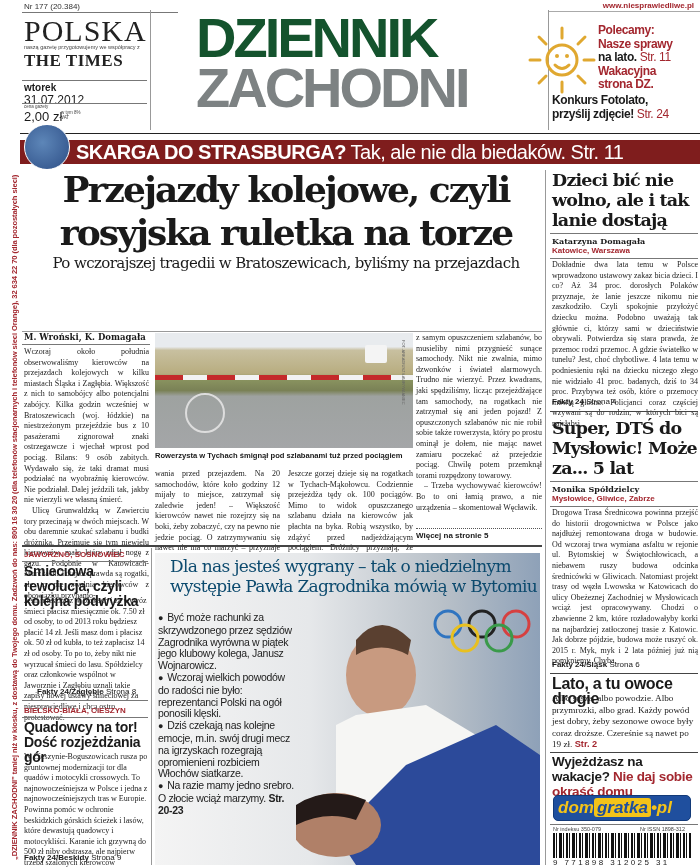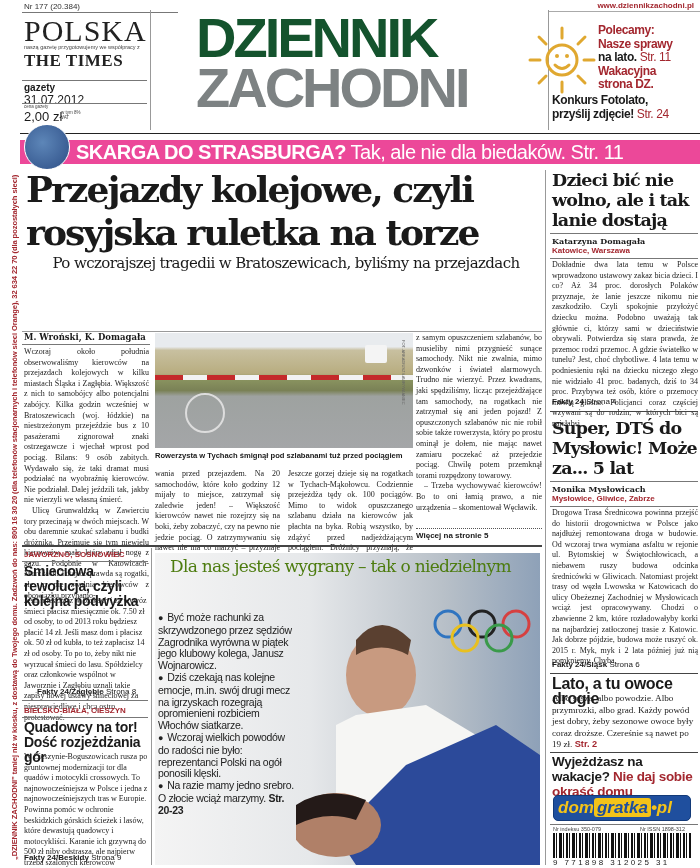--- a/index.html
+++ b/index.html
@@ -23,40 +23,40 @@
 .price{left:24px;top:109px;font-family:"Liberation Sans",sans-serif;font-size:13px}
 .vat{left:61px;top:110px;font-family:"Liberation Sans",sans-serif;font-size:4.5px;line-height:5px;color:#444;width:20px}
 .mast1{left:196px;top:12px;font-family:"Liberation Sans",sans-serif;font-weight:bold;font-size:56px;line-height:52px;color:#14532d;letter-spacing:-3px}
 .mast2{left:196px;top:62px;font-family:"Liberation Sans",sans-serif;font-weight:bold;font-size:56px;line-height:52px;color:#7d8283;letter-spacing:-3px}
 .url{right:6px;top:1px;font-family:"Liberation Sans",sans-serif;font-size:8px;font-weight:bold;color:#a3272f}
 .sun{left:528px;top:22px;width:72px;height:72px}
 .promo{left:598px;top:24px;width:100px;font-family:"Liberation Sans",sans-serif;font-size:12px;line-height:13.5px;font-weight:bold;letter-spacing:-0.4px}
 .promo2{left:552px;top:94px;width:146px;font-family:"Liberation Sans",sans-serif;font-size:12px;line-height:13.5px;font-weight:bold;letter-spacing:-0.4px}
 .str{font-weight:normal;color:#a3272f}
 
-.banner{left:20px;top:140px;width:680px;height:24px;background:#ec4899;color:#fff;font-family:"Liberation Sans",sans-serif;font-size:20px;line-height:24px;padding-left:56px;white-space:nowrap;letter-spacing:-0.5px}
+.banner{left:20px;top:140px;width:680px;height:24px;background:#7f1d1d;color:#fff;font-family:"Liberation Sans",sans-serif;font-size:20px;line-height:24px;padding-left:56px;white-space:nowrap;letter-spacing:-0.5px}
 .banner b{font-weight:bold}
 .eu{left:24px;top:124px;width:46px;height:46px;border-radius:50%;background:radial-gradient(circle at 40% 40%,#5d86b8,#2d4e86);border:1px solid #fff}
 
-.lead-title{left:26px;top:168px;width:520px;font-family:"DejaVu Serif",serif;font-weight:bold;font-size:36px;line-height:43px;letter-spacing:-2px;text-align:left}
+.lead-title{left:26px;top:168px;width:520px;font-family:"DejaVu Serif",serif;font-weight:bold;font-size:36px;line-height:43px;letter-spacing:-2px;text-align:center}
 .lead-deck{left:26px;top:254px;width:520px;font-family:"DejaVu Serif",serif;font-size:15px;line-height:19px;letter-spacing:-0.6px;text-align:center}
 .byline{font-family:"DejaVu Serif",serif;font-weight:bold;font-size:8.5px}
 .body{font-family:"Liberation Serif",serif;font-size:8px;line-height:10.6px;text-align:justify;color:#222}
 .body p{text-indent:0}
 .photo1{left:155px;top:333px;width:258px;height:115px;background:linear-gradient(#e8ebee 0,#e8ebee 12%,#c8c0a0 15%,#b8ad80 35%,#8a9460 40%,#7a8156 50%,#9ea2a0 55%,#a4a6a8 100%);overflow:hidden}
 .caption{font-family:"Liberation Sans",sans-serif;font-weight:bold;font-size:7.6px}
 .more{font-family:"Liberation Sans",sans-serif;font-weight:bold;font-size:8px}
 
 .kicker{font-family:"Liberation Sans",sans-serif;font-weight:bold;font-size:8px;color:#a3272f}
 .brief-title{font-family:"Liberation Sans",sans-serif;font-weight:bold;font-size:14px;line-height:15px;letter-spacing:-0.3px}
 .fakty{font-family:"Liberation Sans",sans-serif;font-weight:bold;font-size:8px}
 .fakty span{font-weight:normal}
 
 .feature{left:155px;top:553px;width:385px;height:312px;background:linear-gradient(90deg,#f4f4f4 0%,#e6e8ea 40%,#b8c0c8 75%,#8ea1b8 100%);overflow:hidden}
-.feature-title{left:170px;top:556px;width:372px;font-family:"DejaVu Serif",serif;font-size:17px;line-height:20px;letter-spacing:-0.7px;color:#4d7c0f}
+.feature-title{left:170px;top:556px;width:372px;font-family:"DejaVu Serif",serif;font-size:17px;line-height:20px;letter-spacing:-0.7px;color:#0c4a6e}
 .bullets{left:158px;top:612px;width:136px;font-family:"Liberation Sans",sans-serif;font-size:10.5px;line-height:11.8px;color:#222;letter-spacing:-0.3px}
 .bullets li{list-style:none}
 .bullets li::before{content:"\25CF";margin-right:4px;font-size:9px}
 .judo{left:296px;top:605px;width:244px;height:260px}
 
 .r-title{font-family:"DejaVu Serif",serif;font-weight:bold;font-size:17.5px;line-height:20px;letter-spacing:-0.8px}
 .r-by{font-family:"DejaVu Serif",serif;font-weight:bold;font-size:8px}
 .r-loc{font-family:"Liberation Sans",sans-serif;font-weight:bold;font-size:8px;color:#a3272f}
 .r-sans-title{font-family:"Liberation Sans",sans-serif;font-weight:bold;font-size:16px;line-height:15px;letter-spacing:-0.3px}
 .domgratka{left:553px;top:795px;width:138px;height:26px;border-radius:5px;background:#1f4f9e;border:1px solid #133a78;font-family:"Liberation Sans",sans-serif;font-weight:bold;font-style:italic;font-size:17px;line-height:24px;padding-left:4px;color:#f4c318}
@@ -72,32 +72,32 @@
 <div class="abs side-strip">
   <div class="side-text">„DZIENNIK ZACHODNI” taniej niż w kiosku, z dostawą do Twojego domu. Zadzwoń do nas: 800 16 30 20 (dla telefonów stacjonarnych i telefonów sieci Orange), 32 634 22 70 (dla pozostałych sieci)</div>
 </div>
 
 <div class="abs issue">Nr 177 (20.384)</div>
 <div class="rule" style="left:22px;top:12px;width:156px"></div>
 <div class="abs polska">POLSKA</div>
 <div class="abs times-sub">naszą gazetę przygotowujemy we współpracy z</div>
 <div class="abs times">THE TIMES</div>
 <div class="rule" style="left:22px;top:80px;width:125px"></div>
-<div class="abs day">gazety</div>
+<div class="abs day">wtorek</div>
 <div class="abs date">31.07.2012</div>
 <div class="rule" style="left:22px;top:103px;width:125px"></div>
 <div class="abs price-lbl">cena gazety</div>
 <div class="abs price">2,00 zł</div>
 <div class="abs vat">w tym 8% VAT</div>
 <div class="vrule" style="left:150px;top:10px;height:120px"></div>
 
 <div class="abs mast1">DZIENNIK</div>
 <div class="abs mast2">ZACHODNI</div>
 
-<div class="abs url">www.dziennikzachodni.pl</div>
+<div class="abs url">www.niesprawiedliwe.pl</div>
 <div class="rule" style="left:548px;top:11px;width:152px;background:#aaa"></div>
 <div class="vrule" style="left:548px;top:10px;height:120px"></div>
 <svg class="abs sun" viewBox="0 0 72 72">
   <g stroke="#e0a830" stroke-width="3" fill="none" stroke-linecap="round">
     <circle cx="34" cy="38" r="15"></circle>
     <line x1="34" y1="6" x2="34" y2="16"></line>
     <line x1="34" y1="60" x2="34" y2="70"></line>
     <line x1="2" y1="38" x2="12" y2="38"></line>
     <line x1="56" y1="38" x2="66" y2="38"></line>
     <line x1="11" y1="15" x2="18" y2="22"></line>
@@ -171,57 +171,58 @@
 
 <div class="abs kicker" style="left:24px;top:706px">BIELSKO-BIAŁA, CIESZYN</div>
 <div class="rule" style="left:22px;top:717px;width:126px"></div>
 <div class="abs brief-title" style="left:24px;top:720px;width:126px">Quadowcy na tor! Dość rozjeżdżania gór</div>
 <div class="abs body" style="left:24px;top:752px;width:124px;text-align:left">W Cieszynie-Boguszowicach rusza po gruntownej modernizacji tor dla quadów i motocykli crossowych. To najnowocześniejsza w Polsce i jedna z najnowocześniejszych tras w Europie. Powinna pomóc w ochronie beskidzkich górskich ścieżek i lasów, które dewastują quadowcy i motocykliści. Karanie ich grzywną do 500 zł niby odstrasza, ale najpierw trzeba szalonych kierowców czterokółek złapać. Policjanci i leśnicy są bez szans.</div>
 <div class="abs fakty" style="left:24px;top:853px"><span style="font-weight:bold">Fakty 24/Beskidy</span> <span>Strona 9</span></div>
 
 <div class="abs feature"></div>
 <div class="abs feature-title">
   <div>Dla nas jesteś wygrany – tak o niedzielnym</div>
+  <div>występie Pawła Zagrodnika mówią w Bytomiu</div>
 </div>
 <svg class="abs" style="left:432px;top:608px" width="104" height="50" viewBox="0 0 104 50">
   <g fill="none" stroke-width="3">
     <circle cx="16" cy="16" r="13" stroke="#2f74c0"></circle>
     <circle cx="50" cy="16" r="13" stroke="#222"></circle>
     <circle cx="84" cy="16" r="13" stroke="#d64040"></circle>
     <circle cx="33" cy="30" r="13" stroke="#e8c020"></circle>
     <circle cx="67" cy="30" r="13" stroke="#3a9a4a"></circle>
   </g>
 </svg>
 <svg class="abs judo" viewBox="0 0 244 260">
   <ellipse cx="85" cy="70" rx="35" ry="42" fill="#c89a80"></ellipse>
   <path d="M60 35 Q85 5 115 35 L112 50 Q85 35 60 50Z" fill="#5a4030"></path>
   <path d="M40 120 L60 110 L130 100 L180 130 L200 200 L120 210 L40 190Z" fill="#f6f6f4"></path>
   <path d="M110 160 L200 120 L244 150 L244 260 L60 260 L40 230 Z" fill="#2c4a9a"></path>
   <ellipse cx="40" cy="220" rx="45" ry="32" fill="#b08068"></ellipse>
   <path d="M0 200 Q30 180 70 195 L60 215 Q30 205 0 220Z" fill="#241a18"></path>
 </svg>
 <ul class="abs bullets">
   <li>Być może rachunki za skrzywdzonego przez sędziów Zagrodnika wyrówna w piątek jego klubowy kolega, Janusz Wojnarowicz.</li>
+  <li>Wczoraj wielkich powodów do radości nie było: reprezentanci Polski na ogół ponosili klęski.</li>
   <li>Dziś czekają nas kolejne emocje, m.in. swój drugi mecz na igrzyskach rozegrają opromienieni rozbiciem Włochów siatkarze.</li>
-  <li>Wczoraj wielkich powodów do radości nie było: reprezentanci Polski na ogół ponosili klęski.</li>
   <li><span>Na razie mamy jedno srebro. O złocie wciąż marzymy.</span> <b>Str. 20-23</b></li>
 </ul>
 
 <div class="abs r-title" style="left:552px;top:170px;width:146px">Dzieci bić nie wolno, ale i tak lanie dostają</div>
 <div class="rule" style="left:550px;top:233px;width:148px"></div>
 <div class="abs r-by" style="left:552px;top:236px">Katarzyna Domagała</div>
 <div class="abs r-loc" style="left:552px;top:246px">Katowice, Warszawa</div>
 <div class="rule" style="left:550px;top:258px;width:148px"></div>
 <div class="abs body" style="left:552px;top:260px;width:146px">Dokładnie dwa lata temu w Polsce wprowadzono ustawowy zakaz bicia dzieci. I co? Aż 34 proc. dorosłych Polaków przyznaje, że lanie jeszcze nikomu nie zaszkodziło. Czyli spokojnie przyłożyć dziecku można. Podobno uważają tak głównie ci, którzy sami w dzieciństwie obrywali. Potwierdza się stara prawda, że przemoc rodzi przemoc. A gdzie światełko w tunelu? Jest, choć chybotliwe. 4 lata temu w podniesieniu ręki na dziecku niczego złego nie widziało 41 proc. badanych, dziś to 34 proc. Przybywa też osób, które o przemocy mówią głośno. Policjanci coraz częściej wzywani są do rodzin, w których bici są najsłabsi.</div>
 <div class="abs fakty" style="left:552px;top:397px"><span style="font-weight:bold">Fakty 24</span> <span>Strona 4</span></div>
 <div class="rule" style="left:550px;top:411px;width:148px;background:#444"></div>
 
 <div class="abs r-title" style="left:552px;top:418px;width:146px">Super, DTŚ do Mysłowic! Może za... 5 lat</div>
 <div class="rule" style="left:550px;top:481px;width:148px"></div>
-<div class="abs r-by" style="left:552px;top:484px">Monika Mysłowicach</div>
+<div class="abs r-by" style="left:552px;top:484px">Monika Spółdzielcy</div>
 <div class="abs r-loc" style="left:552px;top:494px">Mysłowice, Gliwice, Zabrze</div>
 <div class="rule" style="left:550px;top:506px;width:148px"></div>
 <div class="abs body" style="left:552px;top:508px;width:146px">Drogowa Trasa Średnicowa powinna przejść do historii drogownictwa w Polsce jako najdłużej remontowana droga w budowie. Od wczoraj trwa wymiana asfaltu w rejonie ul. Bytomskiej w Świętochłowicach, a niebawem ruszy budowa odcinka średnicówki w Gliwicach. Natomiast projekt trasy od węzła Lwowska w Katowicach do ulicy Obeżeznej Zachodniej w Mysłowicach wciąż jest opracowywany. Chodzi o zbawienne 2 km, które rozładowałyby korki na najbardziej zatłoczonej trasie z Katowic. Jak dobrze pójdzie, budowa może ruszyć ok. 2015 r. Myk, myk i 2 lata później już nią pomkniemy. Chyba.</div>
 <div class="abs fakty" style="left:552px;top:660px"><span style="font-weight:bold">Fakty 24/Śląsk</span> <span>Strona 6</span></div>
 <div class="rule" style="left:550px;top:673px;width:148px;background:#444"></div>
 
 <div class="abs r-sans-title" style="left:552px;top:676px;width:146px">Lato, a tu owoce drogie</div>
 <div class="abs body" style="left:552px;top:693px;width:146px;font-size:9.2px;line-height:11.5px;text-align:left"><span>Albo susza, albo powodzie. Albo przymrozki, albo grad. Każdy powód jest dobry, żeby sezonowe owoce były coraz droższe. Czereśnie są nawet po 19 zł.</span> <b class="red" style="font-family:'Liberation Sans',sans-serif">Str. 2</b></div>
 <div class="rule" style="left:550px;top:752px;width:148px;background:#444"></div>
 

